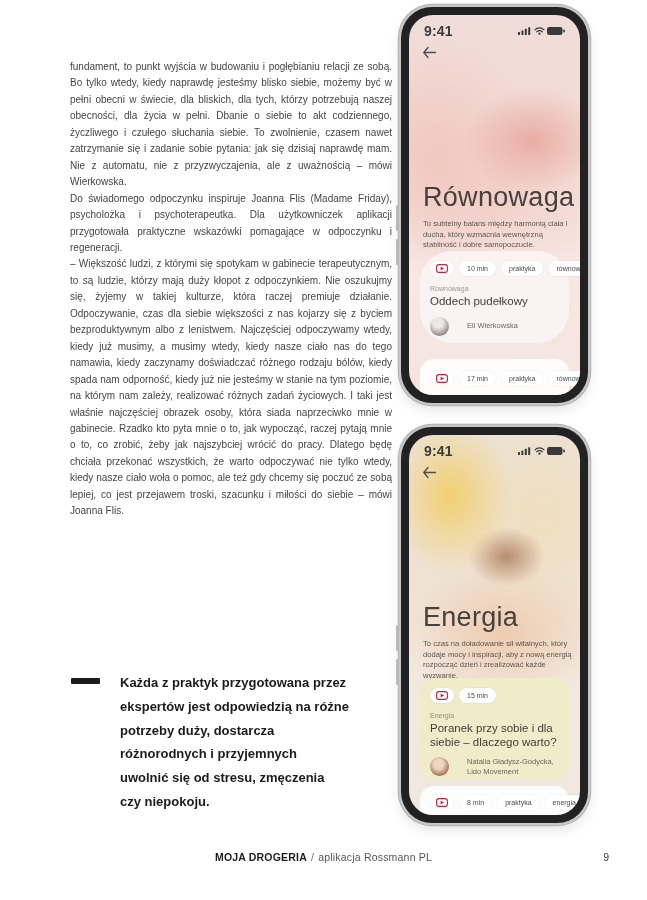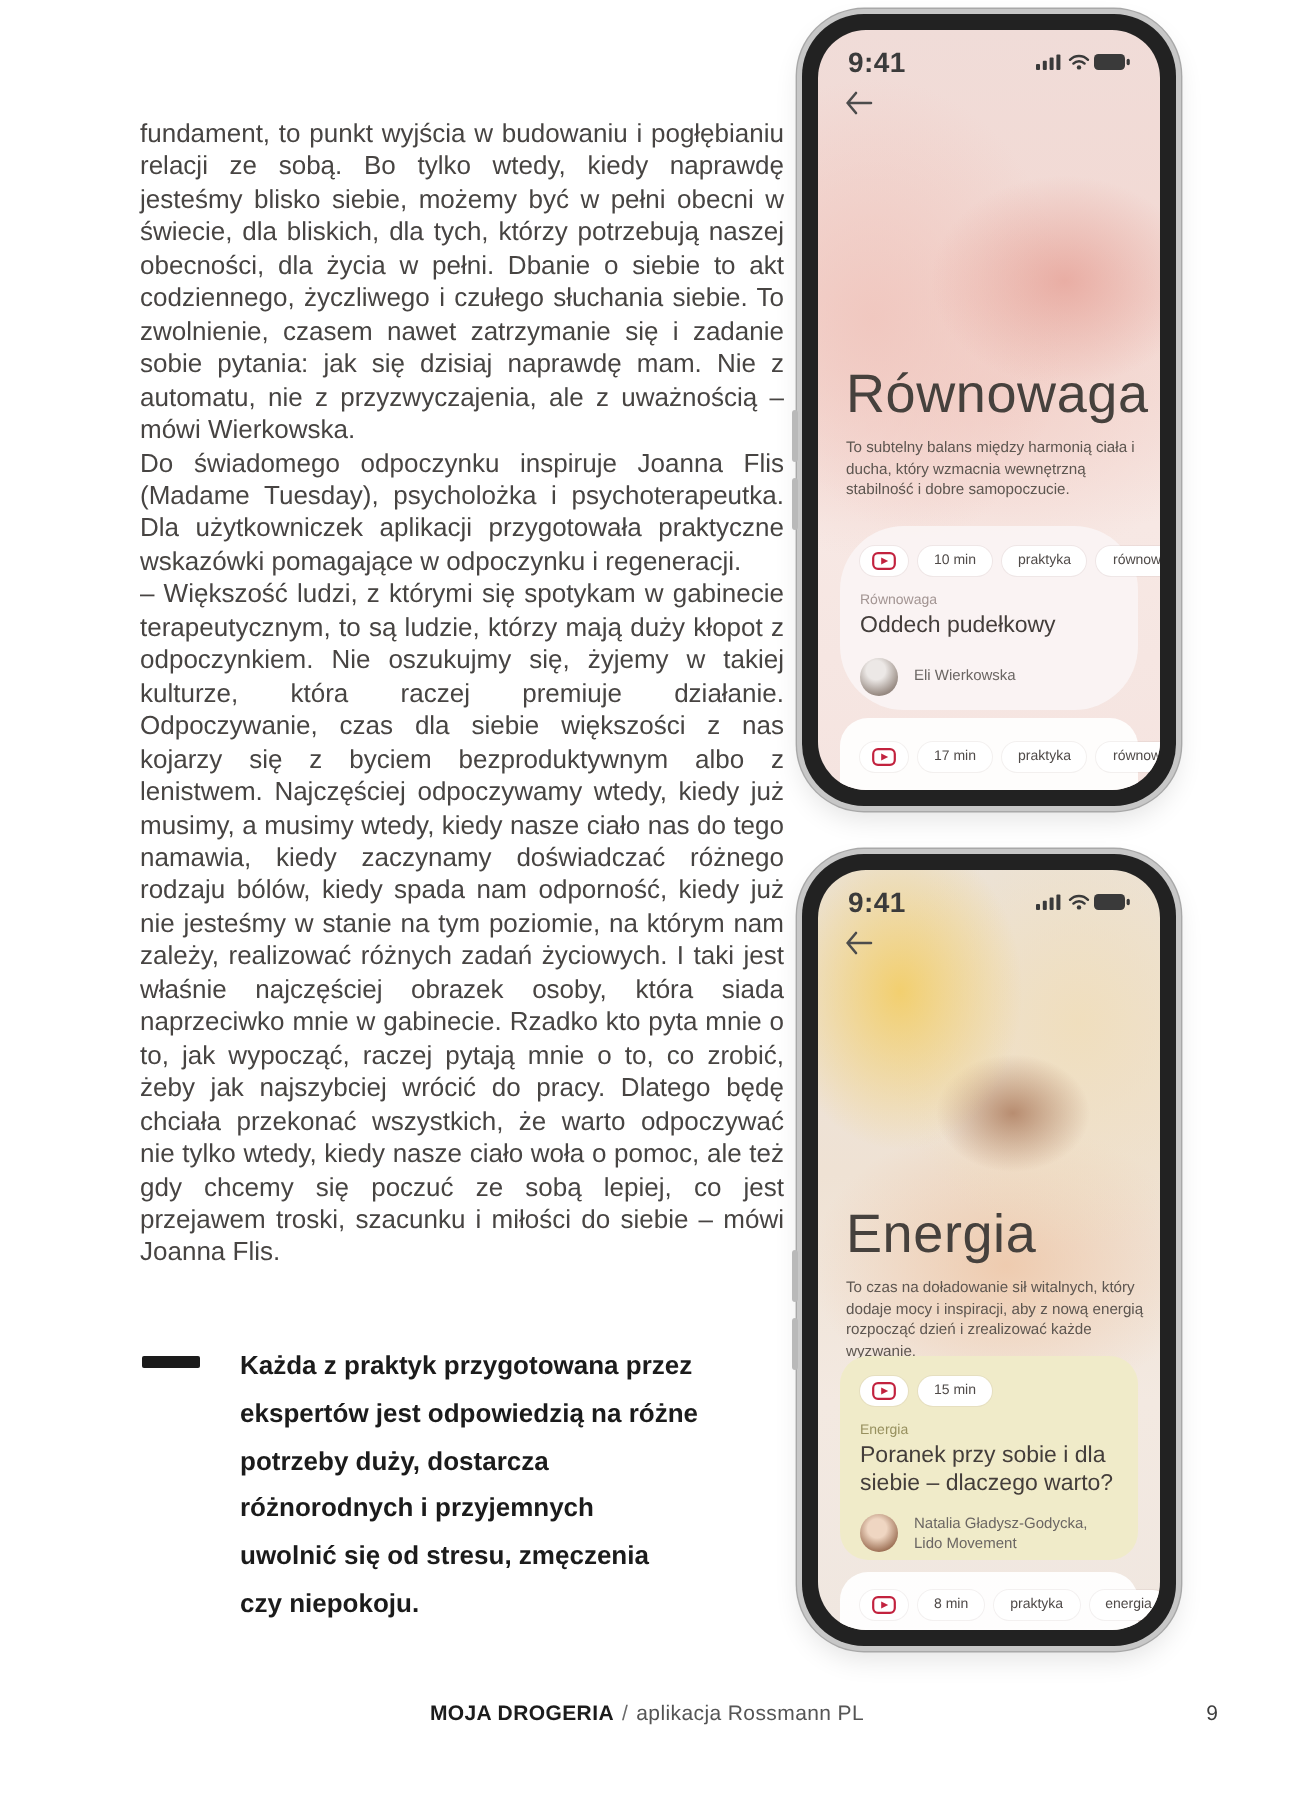--- a/index.html
+++ b/index.html
@@ -5,21 +5,21 @@
   * { margin:0; padding:0; box-sizing:border-box; }
   html,body { width:647px; height:900px; }
   body {
     position:relative; overflow:hidden; background:#ffffff;
     font-family:"Liberation Sans", sans-serif; color:#464646;
   }
 
   
   .article {
     position:absolute; left:70px; top:59px; width:322px;
-    font-size:13px; line-height:16.45px; text-align:justify; color:#474442;
+    font-size:10px; line-height:16.45px; text-align:justify; color:#474442;
   }
   .article p { margin:0; }
 
   
   .quote-dash {
     position:absolute; left:71px; top:678px; width:29px; height:6px;
     background:#1b1b1b; border-radius:1px;
   }
   .pullquote {
     position:absolute; left:120px; top:671px; width:256px;
@@ -85,49 +85,49 @@
   }
   .sdesc {
     position:absolute; left:14px; top:204px; width:152px;
     font-size:7.6px; line-height:10.6px; color:#5d5650;
   }
 
   .card {
     position:absolute; left:11px; right:11px; border-radius:14px; padding:10px;
     cursor:pointer;
   }
-  .card-pink  { top:248px; height:92px;  background:rgba(250,243,243,.94);border-radius:32px; }
+  .card-pink  { top:236px; height:92px;  background:rgba(250,243,243,.94);border-radius:32px; }
   .card-yellow{ top:243px; height:102px; background:#f0ebc9; }
   .partial1 { top:344px; height:50px; background:rgba(255,255,255,.9); padding-top:12px; }
   .partial2 { top:351px; height:50px; background:rgba(255,255,255,.92); padding-top:9px; }
 
   .tagrow { display:flex; align-items:center; gap:5px; }
   .pill {
     display:inline-flex; align-items:center; justify-content:center;
     background:#ffffff; border-radius:9px; padding:4px 8px;
     font-size:7px; color:#4f4a48; box-shadow:0 0 0 .5px rgba(120,90,90,.08);
     white-space:nowrap;
   }
   .pill-ico { padding:3px 6px; }
 
   .ccat   { margin-top:9px; font-size:7px; color:#a29492; }
   .cat-en { color:#97905e; }
   .ctitle { margin-top:3px; font-size:11.5px; color:#433d3a; line-height:13.5px; max-width:140px; }
-  .cauthor{ margin-top:8px; display:flex; align-items:center; gap:8px; }
+  .cauthor{ margin-top:8px; display:flex; align-items:center; gap:18px; }
   .avatar { width:19px; height:19px; border-radius:50%; flex:0 0 19px; }
   .av1 { background:radial-gradient(circle at 42% 32%, #ece8e6 28%, #9a8d85 72%, #6e635c 100%); }
   .av2 { background:radial-gradient(circle at 45% 38%, #efd6c2 30%, #9c6f54 75%, #5f4030 100%); }
   .aname { font-size:7.5px; line-height:9.5px; color:#6b6663; max-width:110px; }
 </style>
 </head>
 <body>
 
 <div class="article">
   <p>fundament, to punkt wyjścia w budowaniu i pogłębianiu relacji ze sobą. Bo tylko wtedy, kiedy naprawdę jesteśmy blisko siebie, możemy być w pełni obecni w świecie, dla bliskich, dla tych, którzy potrzebują naszej obecności, dla życia w pełni. Dbanie o siebie to akt codziennego, życzliwego i czułego słuchania siebie. To zwolnienie, czasem nawet zatrzymanie się i zadanie sobie pytania: jak się dzisiaj naprawdę mam. Nie z automatu, nie z przyzwyczajenia, ale z uważnością – mówi Wierkowska.</p>
-  <p>Do świadomego odpoczynku inspiruje Joanna Flis (Madame Tuesday), psycholożka i psychoterapeutka. Dla użytkowniczek aplikacji przygotowała praktyczne wskazówki pomagające w odpoczynku i regeneracji.</p>
+  <p>Do świadomego odpoczynku inspiruje Joanna Flis (Madame Friday), psycholożka i psychoterapeutka. Dla użytkowniczek aplikacji przygotowała praktyczne wskazówki pomagające w odpoczynku i regeneracji.</p>
   <p>– Większość ludzi, z którymi się spotykam w gabinecie terapeutycznym, to są ludzie, którzy mają duży kłopot z odpoczynkiem. Nie oszukujmy się, żyjemy w takiej kulturze, która raczej premiuje działanie. Odpoczywanie, czas dla siebie większości z nas kojarzy się z byciem bezproduktywnym albo z lenistwem. Najczęściej odpoczywamy wtedy, kiedy już musimy, a musimy wtedy, kiedy nasze ciało nas do tego namawia, kiedy zaczynamy doświadczać różnego rodzaju bólów, kiedy spada nam odporność, kiedy już nie jesteśmy w stanie na tym poziomie, na którym nam zależy, realizować różnych zadań życiowych. I taki jest właśnie najczęściej obrazek osoby, która siada naprzeciwko mnie w gabinecie. Rzadko kto pyta mnie o to, jak wypocząć, raczej pytają mnie o to, co zrobić, żeby jak najszybciej wrócić do pracy. Dlatego będę chciała przekonać wszystkich, że warto odpoczywać nie tylko wtedy, kiedy nasze ciało woła o pomoc, ale też gdy chcemy się poczuć ze sobą lepiej, co jest przejawem troski, szacunku i miłości do siebie – mówi Joanna Flis.</p>
 </div>
 
 <div class="quote-dash"></div>
 <div class="pullquote">
   <div>Każda z praktyk przygotowana przez</div>
   <div>ekspertów jest odpowiedzią na różne</div>
   <div>potrzeby duży, dostarcza</div>
   <div>różnorodnych i przyjemnych</div>
   <div>uwolnić się od stresu, zmęczenia</div>

